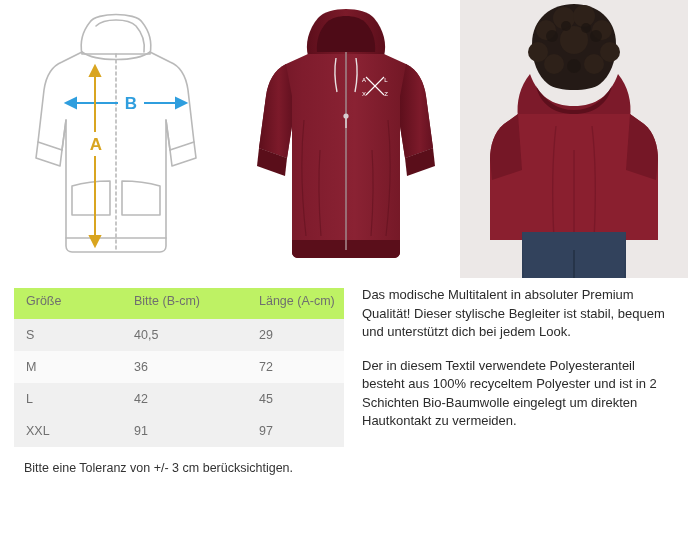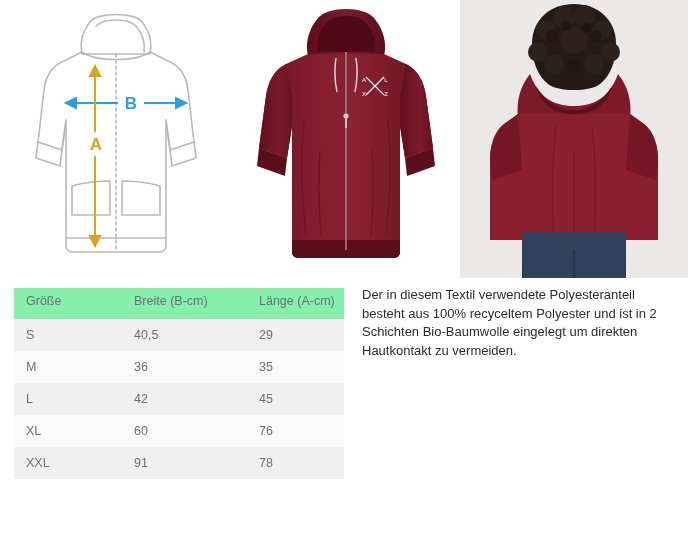--- a/index.html
+++ b/index.html
@@ -67,21 +67,21 @@
     color: #6f6f6f;
   }
   table.size-table th,
   table.size-table td {
     text-align: left;
     padding: 9px 0 9px 12px;
     font-weight: normal;
   }
   table.size-table thead th {
     color: #6f6f6f;
-    background: #86efac;
+    background: #bef264;
     padding-top: 6px;
     padding-bottom: 11px;
   }
   table.size-table tbody tr.odd  { background: #f0f0f0; }
   table.size-table tbody tr.even { background: #fafafa; }
   table.size-table col.c1 { width: 108px; }
   table.size-table col.c2 { width: 125px; }
   table.size-table col.c3 { width: 97px; }
 
   .tolerance {
@@ -278,53 +278,50 @@
     <div class="table-area">
       <table class="size-table">
         <colgroup>
             <col class="c1">
             <col class="c2">
             <col class="c3">
           </colgroup>
         <thead>
           <tr>
             <th>Größe</th>
-            <th>Breite (B-cm)</th>
+            <th>Bitte (B-cm)</th>
             <th>Länge (A-cm)</th>
           </tr>
         </thead>
         <tbody>
           <tr class="odd">
             <td>S</td>
             <td>40,5</td>
             <td>29</td>
           </tr>
           <tr class="even">
             <td>M</td>
             <td>36</td>
-            <td>35</td>
+            <td>72</td>
           </tr>
           <tr class="odd">
             <td>L</td>
             <td>42</td>
             <td>45</td>
           </tr>
-          <tr class="even">
-            <td>XL</td>
-            <td>60</td>
-            <td>76</td>
-          </tr>
           <tr class="odd">
             <td>XXL</td>
             <td>91</td>
-            <td>78</td>
+            <td>97</td>
           </tr>
         </tbody>
       </table>
     </div>
 
+    <div class="tolerance">Bitte eine Toleranz von +/- 3 cm berücksichtigen.</div>
 
     <div class="desc">
+      <p>Das modische Multitalent in absoluter Premium Qualität! Dieser stylische Begleiter ist stabil, bequem und unterstützt dich bei jedem Look.</p>
       <p>Der in diesem Textil verwendete Polyesteranteil besteht aus 100% recyceltem Polyester und ist in 2 Schichten Bio-Baumwolle eingelegt um direkten Hautkontakt zu vermeiden.</p>
     </div>
 
   </div>
 </div>
 
 </body></html>

